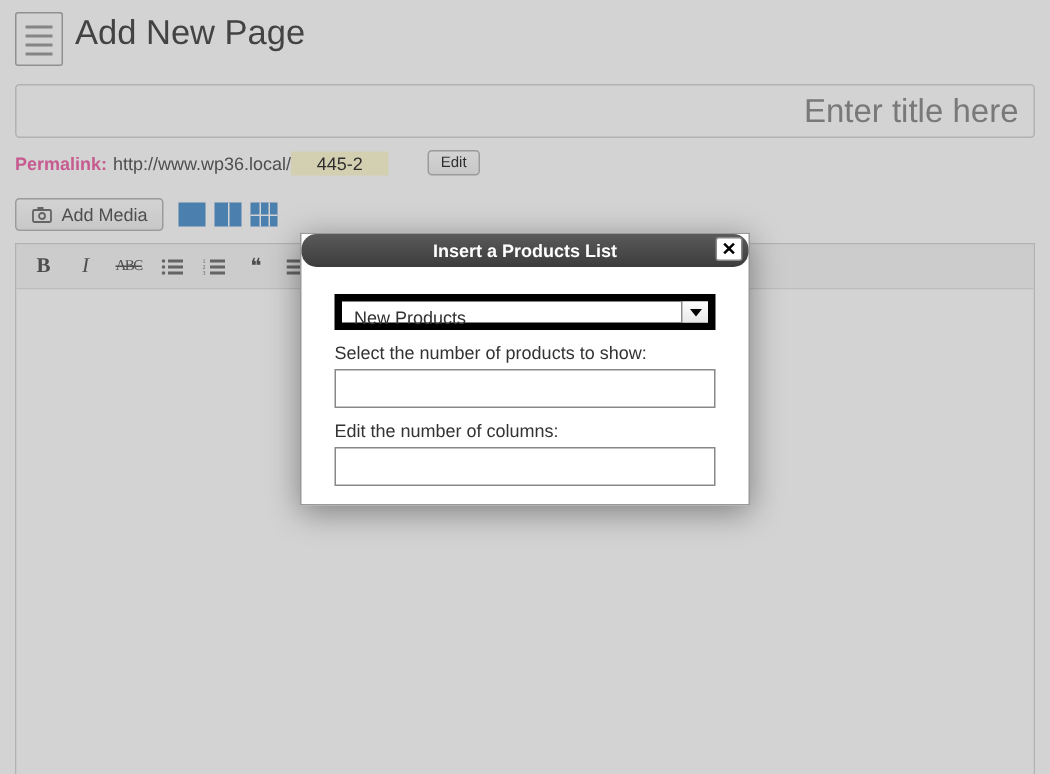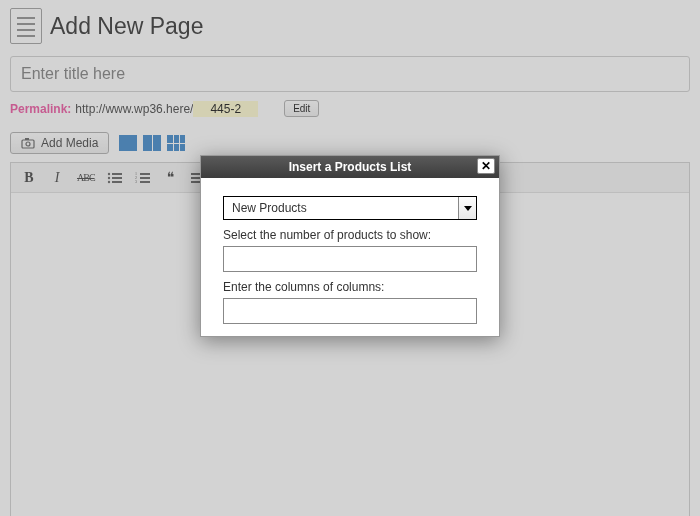--- a/index.html
+++ b/index.html
@@ -17,21 +17,20 @@
       top: 0; left: 0; right: 0; bottom: 0;
       background: rgba(128,128,128,0.35);
       pointer-events: none;
       z-index: 5;
     }
     .page {
       padding: 8px 10px;
     }
     .page-header {
       display: flex;
-      align-items: center;
       gap: 8px;
       margin-bottom: 12px;
     }
     .page-icon {
       width: 32px;
       height: 36px;
       border: 1px solid #999;
       border-radius: 2px;
       position: relative;
       background: #fff;
@@ -47,26 +46,27 @@
     .page-icon::after { top: 14px; box-shadow: 0 6px 0 #888, 0 12px 0 #888; }
     .page-title {
       font-size: 23px;
       font-weight: normal;
       color: #222;
     }
     .title-input {
       width: 100%;
       height: 36px;
       padding: 16px 10px;
-      font-size: 16px;
+      font-size: 22px;
       color: #999;
       border: 1px solid #ccc;
       border-radius: 3px;
       background: #fff;
       outline: none;
+      text-align: right;
     }
     .permalink-row {
       margin-top: 8px;
       font-size: 12px;
       display: flex;
       align-items: center;
       gap: 4px;
     }
     .permalink-label { font-weight: bold; color: #ec4899; }
     .permalink-text { color: #333; }
@@ -172,20 +172,21 @@
       z-index: 10;
     }
     .dialog-title {
       background: linear-gradient(#5a5a5a,#3c3c3c);
       color: #fff;
       font-weight: bold;
       font-size: 12px;
       text-align: center;
       padding: 4px 8px;
       position: relative;
+      border-radius: 10px;
     }
     .dialog-close {
       position: absolute;
       right: 4px;
       top: 2px;
       width: 18px;
       height: 16px;
       background: #fff;
       border: 1px solid #888;
       border-radius: 2px;
@@ -200,21 +201,21 @@
     }
     .dialog-body {
       padding: 18px 22px 12px 22px;
       font-size: 12px;
       color: #333;
     }
     .form-label { margin-top: 8px; margin-bottom: 4px; }
     .form-label:first-child { margin-top: 0; }
     .select-wrap {
       position: relative;
-      border: 1px solid #000000;
+      border: 5px solid #000000;
       height: 24px;
       background: #fff;
     }
     .select-value {
       padding: 4px 8px;
       font-size: 12px;
       color: #333;
     }
     .select-arrow {
       position: absolute;
@@ -263,21 +264,21 @@
   <div class="page-header">
     <div class="page-icon"></div>
     <h1 class="page-title">Add New Page</h1>
   </div>
 
   <input class="title-input" type="text" placeholder="Enter title here" style="">
 
   <div class="permalink-row">
     <span class="permalink-label">Permalink:</span>
     <span>
-      <span class="permalink-text">http://www.wp36.here/</span><span class="permalink-slug">445-2</span>
+      <span class="permalink-text">http://www.wp36.local/</span><span class="permalink-slug">445-2</span>
     </span>
     <button class="permalink-edit">Edit</button>
   </div>
 
   <div class="media-row">
     <button class="add-media-btn">
       <span class="media-icon">
         <svg viewBox="0 0 14 14">
             <rect x="1" y="4" width="12" height="8" rx="1" fill="none" stroke="#555" stroke-width="1.2"></rect>
             <circle cx="7" cy="8" r="2" fill="none" stroke="#555" stroke-width="1.2"></circle>
@@ -340,16 +341,16 @@
       <span>✕</span>
     </div>
   </div>
   <div class="dialog-body">
     <div class="select-wrap">
       <div class="select-value">New Products</div>
       <div class="select-arrow"></div>
     </div>
     <div class="form-label">Select the number of products to show:</div>
     <input class="text-input" type="text" value="" style="">
-    <div class="form-label">Enter the columns of columns:</div>
+    <div class="form-label">Edit the number of columns:</div>
     <input class="text-input" type="text" value="" style="">
   </div>
 </div>
 
 </body></html>

